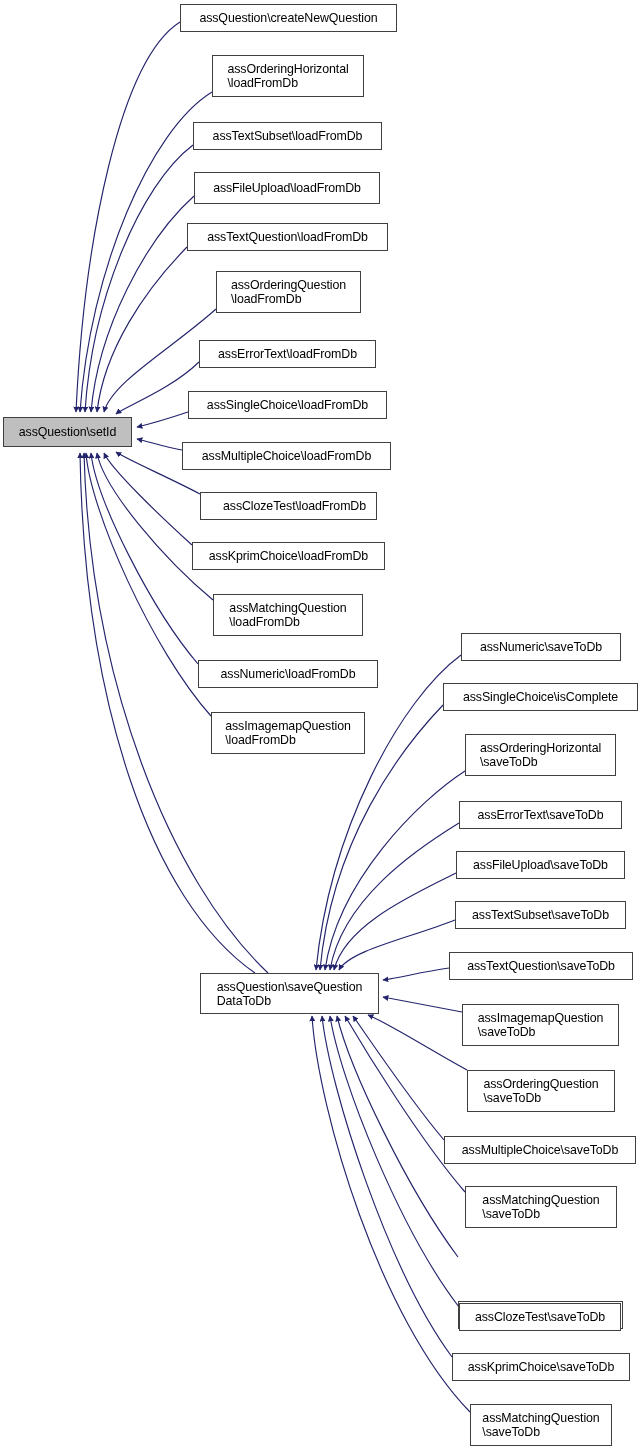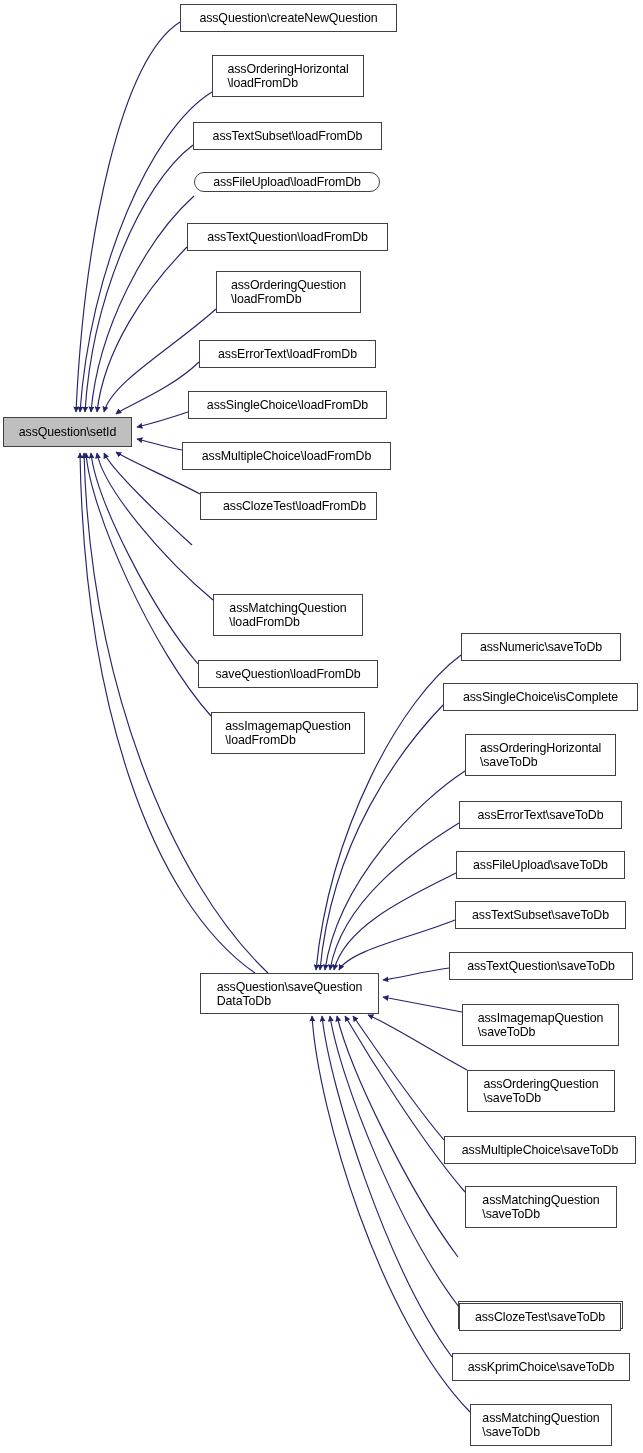--- a/index.html
+++ b/index.html
@@ -97,31 +97,32 @@
 
   <div class="node" style="left:200px; top:973px; width:179px; height:41px;">assQuestion\saveQuestion
 DataToDb</div>
 
   <div class="node highlight" style="left:3px; top:417px; width:129px; height:30px;">assQuestion\setId</div>
 
   <div class="node" style="left:180px; top:4px; width:217px; height:28px;">assQuestion\createNewQuestion</div>
   <div class="node" style="left:212px; top:55px; width:152px; height:42px;">assOrderingHorizontal
 \loadFromDb</div>
   <div class="node" style="left:193px; top:122px; width:189px; height:28px;">assTextSubset\loadFromDb</div>
-  <div class="node" style="left:194px; top:172px; width:186px; height:20px;border-radius:14px;">assFileUpload\loadFromDb</div>
+  <div class="node" style="left:194px; top:172px; width:186px; height:32px;">assFileUpload\loadFromDb</div>
   <div class="node" style="left:187px; top:223px; width:201px; height:28px;">assTextQuestion\loadFromDb</div>
   <div class="node" style="left:216px; top:271px; width:145px; height:42px;">assOrderingQuestion
 \loadFromDb</div>
   <div class="node" style="left:199px; top:340px; width:177px; height:28px;">assErrorText\loadFromDb</div>
   <div class="node" style="left:188px; top:391px; width:199px; height:28px;">assSingleChoice\loadFromDb</div>
   <div class="node" style="left:182px; top:442px; width:209px; height:28px;">assMultipleChoice\loadFromDb</div>
   <div class="node" style="left:200px; top:492px; width:177px; height:28px;padding-left:12px;">assClozeTest\loadFromDb</div>
+  <div class="node" style="left:192px; top:542px; width:193px; height:28px;">assKprimChoice\loadFromDb</div>
   <div class="node" style="left:213px; top:594px; width:150px; height:42px;">assMatchingQuestion
 \loadFromDb</div>
-  <div class="node" style="left:198px; top:660px; width:180px; height:28px;">saveQuestion\loadFromDb</div>
+  <div class="node" style="left:198px; top:660px; width:180px; height:28px;">assNumeric\loadFromDb</div>
   <div class="node" style="left:211px; top:712px; width:154px; height:42px;">assImagemapQuestion
 \loadFromDb</div>
 
   <div class="node" style="left:461px; top:633px; width:160px; height:28px;">assNumeric\saveToDb</div>
   <div class="node" style="left:443px; top:683px; width:195px; height:28px;">assSingleChoice\isComplete</div>
   <div class="node" style="left:465px; top:734px; width:151px; height:42px;">assOrderingHorizontal
 \saveToDb</div>
   <div class="node" style="left:459px; top:801px; width:163px; height:28px;">assErrorText\saveToDb</div>
   <div class="node" style="left:456px; top:851px; width:169px; height:28px;">assFileUpload\saveToDb</div>
   <div class="node" style="left:455px; top:901px; width:171px; height:28px;">assTextSubset\saveToDb</div>

